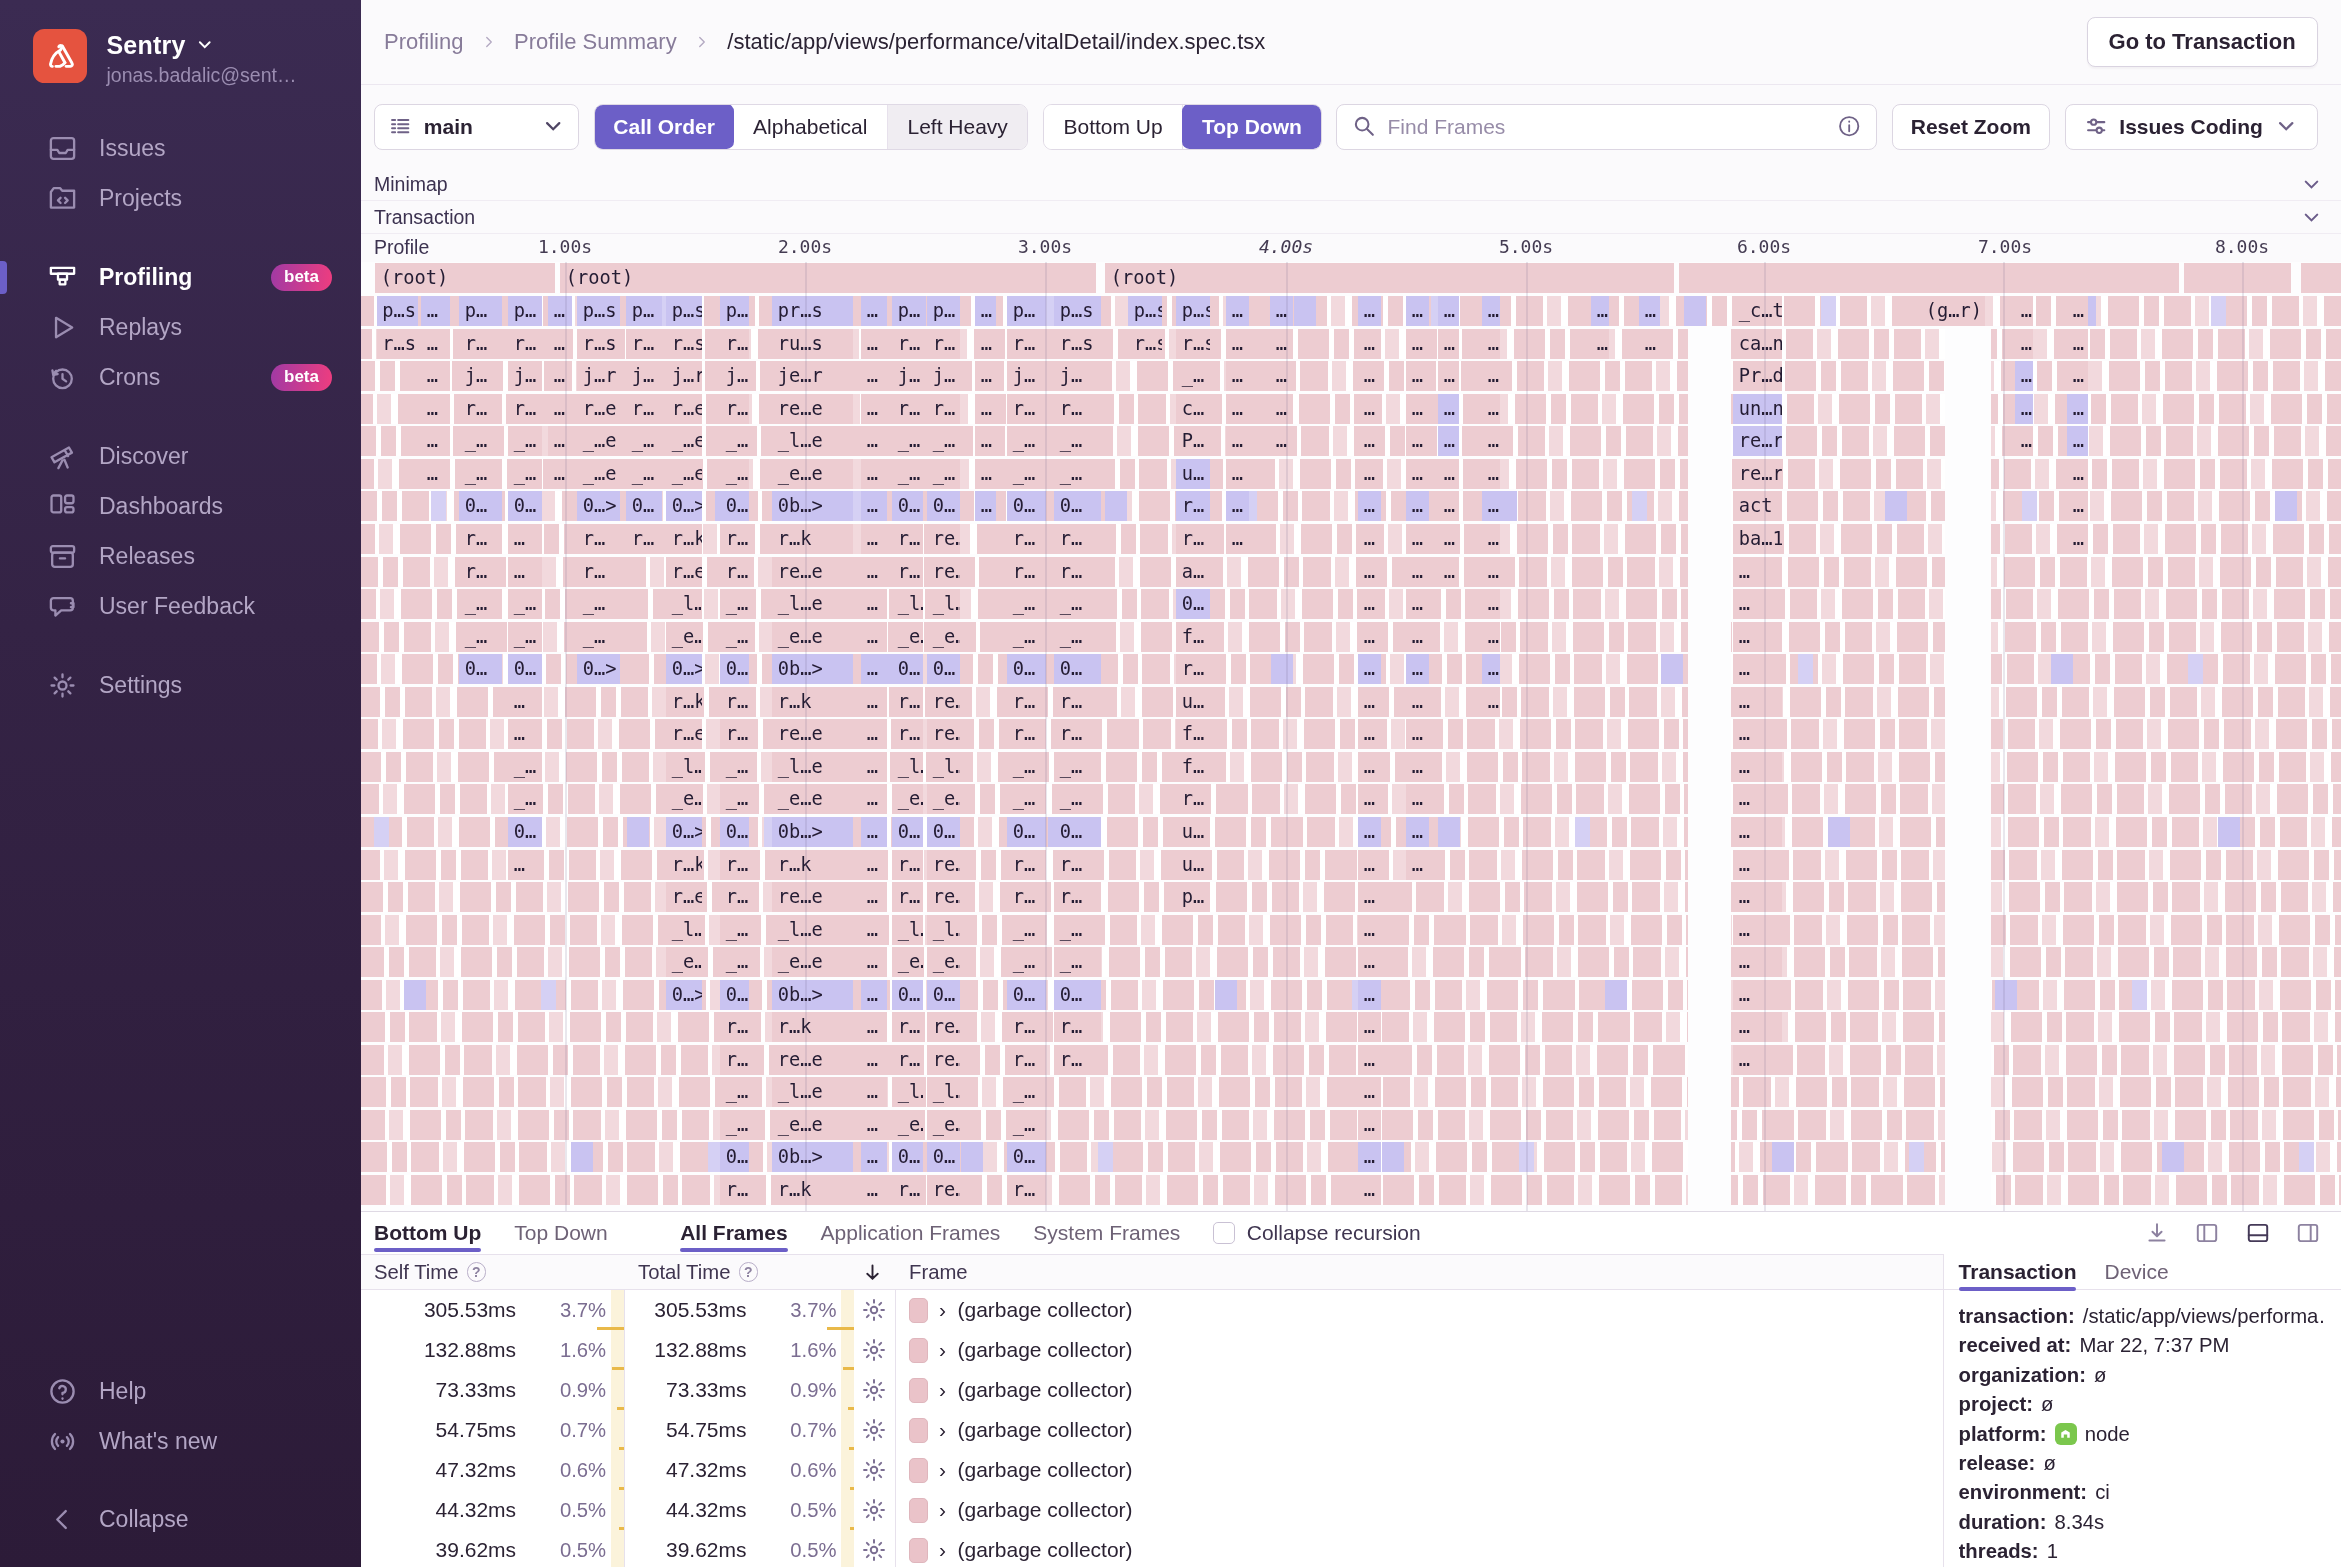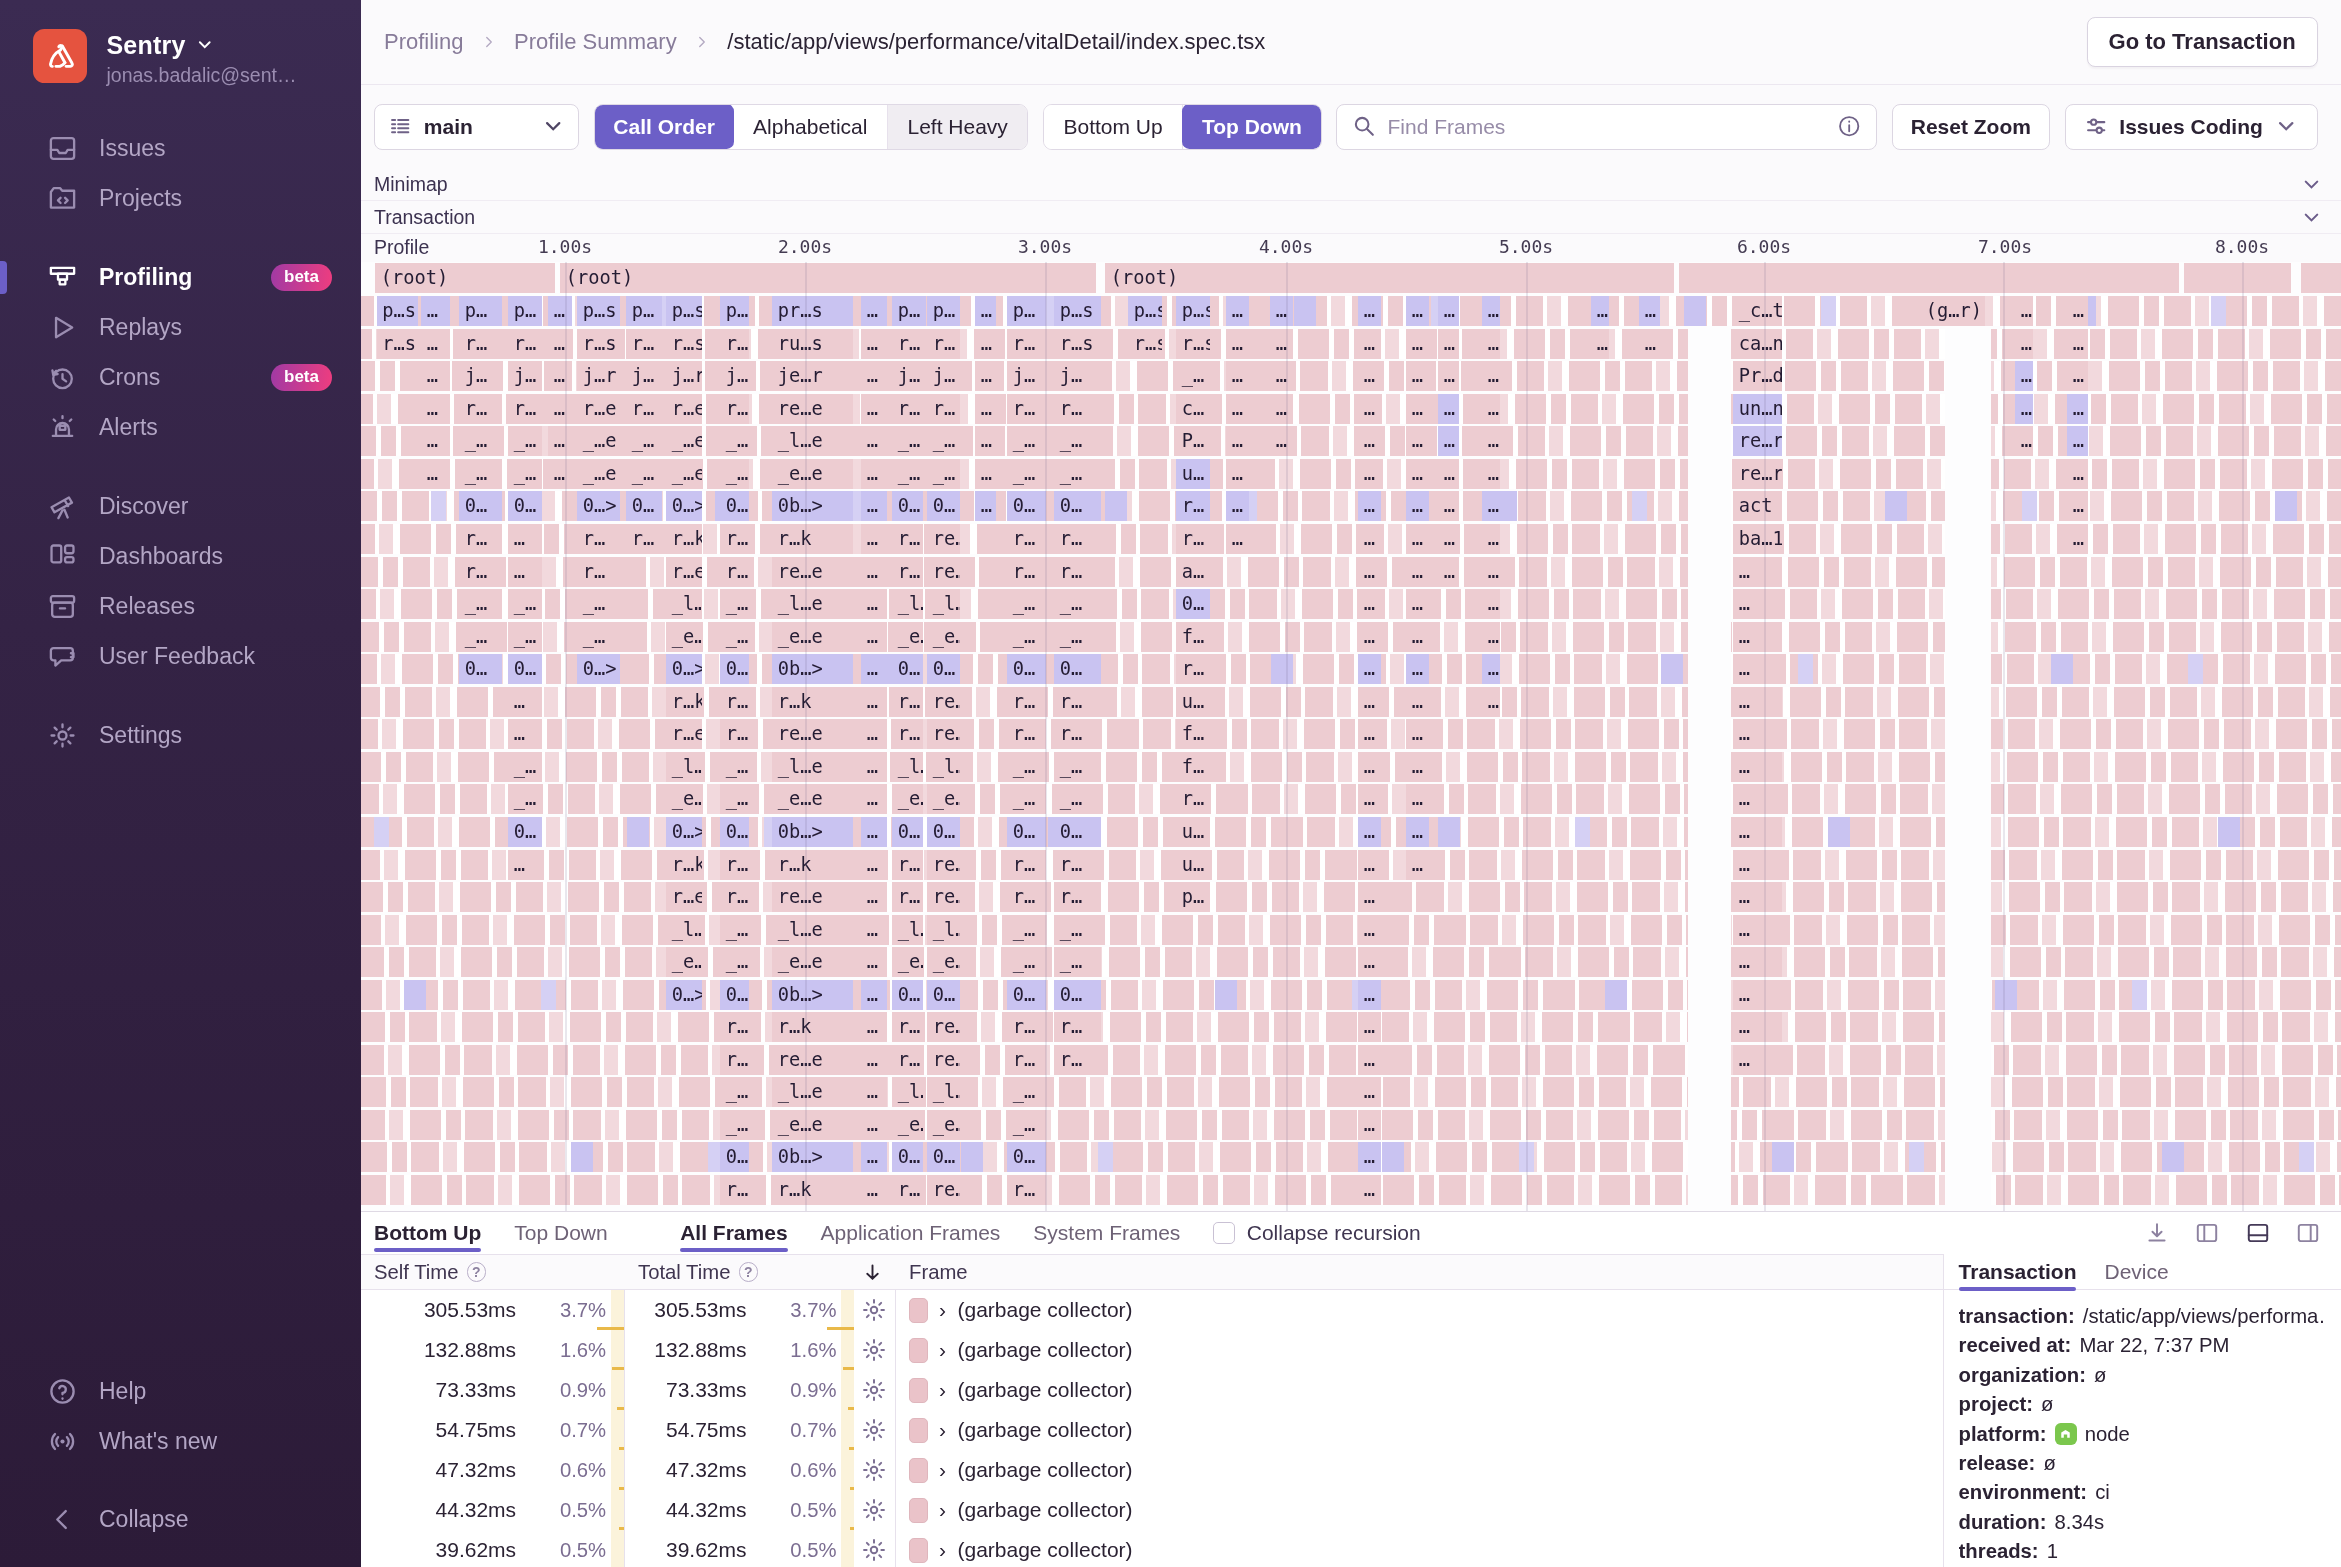--- a/index.html
+++ b/index.html
@@ -211,28 +211,20 @@
           </div>
           <div class="sb-item">
             <span class="ic">
               <svg viewBox="0 0 24 24" fill="none" stroke="currentColor" stroke-width="1.8" stroke-linecap="round" stroke-linejoin="round">
                 <circle cx="12" cy="13" r="7.2"></circle>
                 <path d="M12 9.5V13l2.8 2M4.8 10A7.5 7.5 0 0 1 7 6.8M4.2 6.5l.6 3.5 3.4-.7"></path>
               </svg>
             </span>
             <span>Crons</span>
             <span class="badge-beta">beta</span>
-          </div>
-          <div class="sb-item">
-            <span class="ic">
-              <svg viewBox="0 0 24 24" fill="none" stroke="currentColor" stroke-width="1.8" stroke-linecap="round" stroke-linejoin="round">
-                <path d="M7 18v-4.5a5 5 0 0 1 10 0V18M4.5 18.5h15M12 3.2v1.6M5.2 5.8l1.2 1.2M18.8 5.8l-1.2 1.2M9.8 10.8h4.4v3H9.8z"></path>
-              </svg>
-            </span>
-            <span>Alerts</span>
           </div>
         </div>
         <div class="sb-group">
           <div class="sb-item">
             <span class="ic">
               <svg viewBox="0 0 24 24" fill="none" stroke="currentColor" stroke-width="1.8" stroke-linecap="round" stroke-linejoin="round">
                 <path d="M3.5 12.5 17 5l2.3 4L5.8 16.5zM14 7.7l2.3 4"></path>
                 <path d="M12 15l-3.2 6M13.5 14.5 16 20.5"></path>
               </svg>
             </span>
@@ -401,21 +393,21 @@
           <path d="M6 9l6 6 6-6"></path>
         </svg>
     </span>
   </div>
   <div class="tl-row" id="row-profile">
     <span>Profile</span>
     <span id="ticks"></span>
   <span class="tick" style="left: 204px;">1.00s</span>
       <span class="tick" style="left: 444px;">2.00s</span>
       <span class="tick" style="left: 684px;">3.00s</span>
-      <span class="tick" style="left: 925px;">4.00s</span>
+      <span class="tick" style="left: 925px; font-style: italic;">4.00s</span>
       <span class="tick" style="left: 1165px;">5.00s</span>
       <span class="tick" style="left: 1403px;">6.00s</span>
       <span class="tick" style="left: 1644px;">7.00s</span>
       <span class="tick" style="left: 1881px;">8.00s</span>
     </div>
 
   <div id="flame">
       <div class="frow" style="top: 34px; background: repeating-linear-gradient(90deg, transparent 0px, transparent 120px, rgb(201, 195, 241) 120px, rgb(201, 195, 241) 142px, transparent 142px, transparent 257px, rgb(213, 208, 244) 257px, rgb(213, 208, 244) 272px, transparent 272px, transparent 390px) 33px 0px, repeating-linear-gradient(90deg, rgb(237, 204, 209) 0px, rgb(237, 204, 209) 14.6px, rgb(255, 255, 255) 14.6px, rgb(255, 255, 255) 19.5px, rgb(237, 204, 209) 19.5px, rgb(237, 204, 209) 47px, rgb(255, 255, 255) 47px, rgb(255, 255, 255) 51px, rgb(242, 217, 221) 51px, rgb(242, 217, 221) 65px, rgb(255, 255, 255) 65px, rgb(255, 255, 255) 72px, rgb(237, 204, 209) 72px, rgb(237, 204, 209) 103px, rgb(255, 255, 255) 103px, rgb(255, 255, 255) 108px) 55px 0px;"></div>
       <div class="frow" style="top: 67px; background: repeating-linear-gradient(90deg, rgb(237, 204, 209) 0px, rgb(237, 204, 209) 14.6px, rgb(255, 255, 255) 14.6px, rgb(255, 255, 255) 19.5px, rgb(237, 204, 209) 19.5px, rgb(237, 204, 209) 47px, rgb(255, 255, 255) 47px, rgb(255, 255, 255) 51px, rgb(242, 217, 221) 51px, rgb(242, 217, 221) 65px, rgb(255, 255, 255) 65px, rgb(255, 255, 255) 72px, rgb(237, 204, 209) 72px, rgb(237, 204, 209) 103px, rgb(255, 255, 255) 103px, rgb(255, 255, 255) 108px) 109px 0px;"></div>
       <div class="frow" style="top: 99px; background: repeating-linear-gradient(90deg, rgb(237, 204, 209) 0px, rgb(237, 204, 209) 14.6px, rgb(255, 255, 255) 14.6px, rgb(255, 255, 255) 19.5px, rgb(237, 204, 209) 19.5px, rgb(237, 204, 209) 47px, rgb(255, 255, 255) 47px, rgb(255, 255, 255) 51px, rgb(242, 217, 221) 51px, rgb(242, 217, 221) 65px, rgb(255, 255, 255) 65px, rgb(255, 255, 255) 72px, rgb(237, 204, 209) 72px, rgb(237, 204, 209) 103px, rgb(255, 255, 255) 103px, rgb(255, 255, 255) 108px) 164px 0px;"></div>

